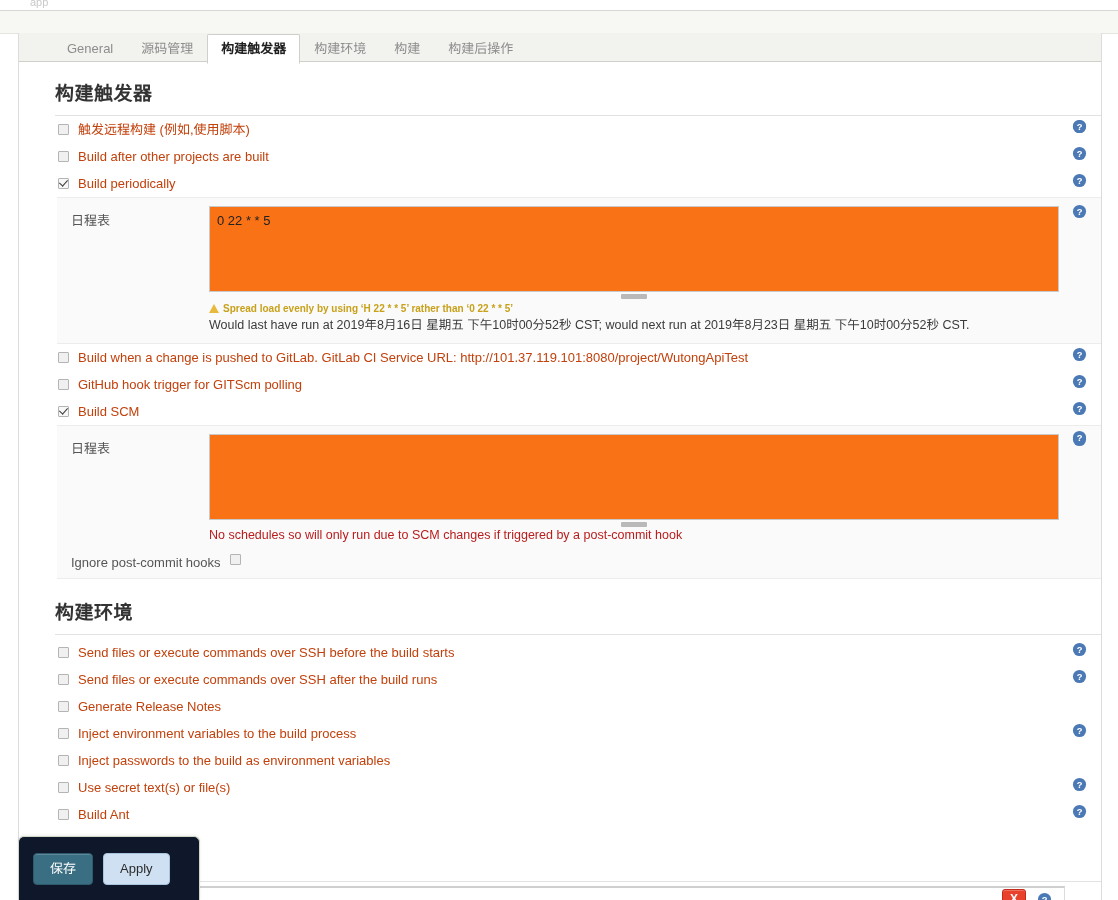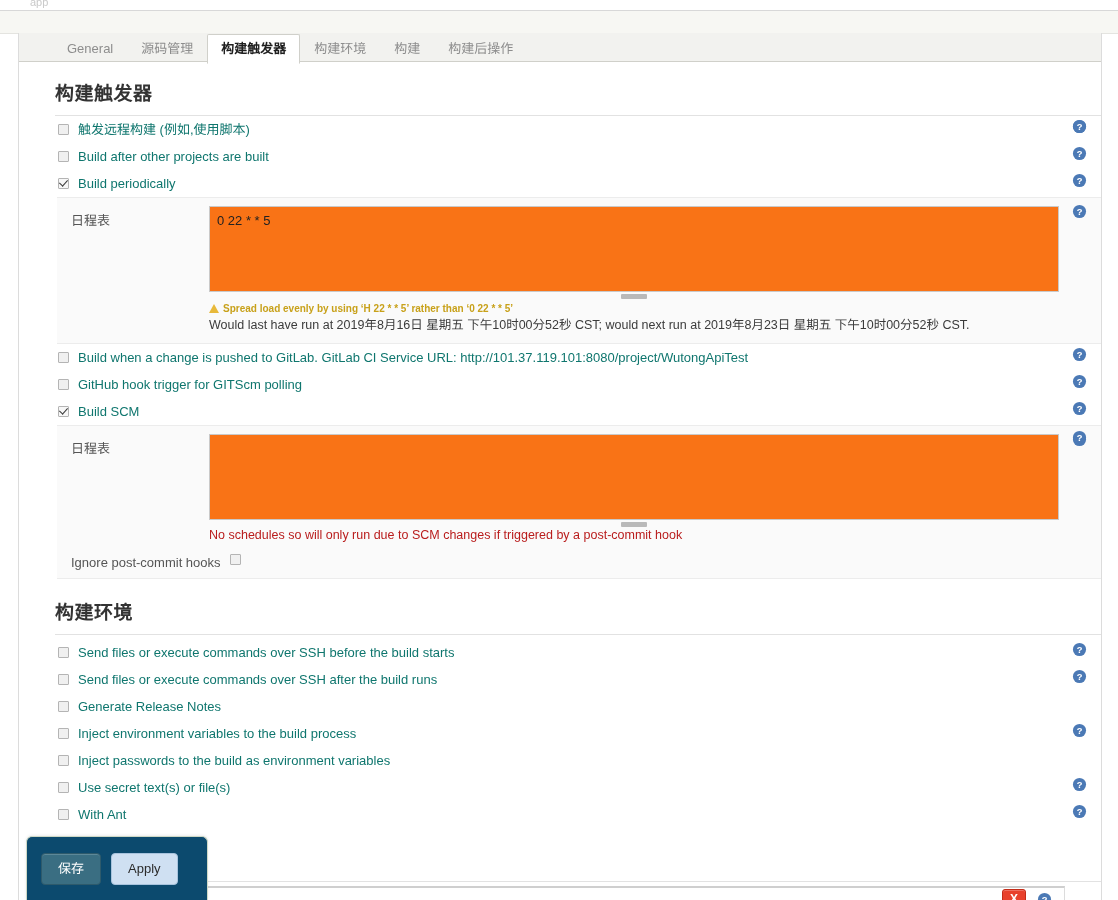--- a/index.html
+++ b/index.html
@@ -142,21 +142,21 @@
     left: 2px;
     top: -1px;
     width: 4px;
     height: 7px;
     border: solid #3a3a3a;
     border-width: 0 1.6px 1.6px 0;
     transform: rotate(42deg);
   }
   .cb-label {
     font-size: 13px;
-    color: #0f766e;
+    color: #c2410c;
     line-height: 15px;
     cursor: pointer;
   }
 
   
   .setting {
     position: relative;
     background: #fafafa;
     border-top: 1px solid #ececec;
     border-bottom: 1px solid #ececec;
@@ -296,31 +296,30 @@
     box-shadow: inset 0 1px 0 rgba(255,255,255,0.25);
   }
 
   
   .save-bar {
     position: absolute;
     left: 18px;
     bottom: 0;
     width: 182px;
     height: 64px;
-    background: #0c4a6e;
+    background: #0f172a;
     border: 1px solid #cfd9c6;
     border-bottom: none;
     border-radius: 6px 6px 0 0;
     box-shadow: 0 -1px 3px rgba(0,0,0,0.07);
     z-index: 40;
     display: flex;
     align-items: center;
     padding-left: 14px;
     box-sizing: border-box;
-    margin-left: 8px;
   }
   .btn {
     font-family: "Liberation Sans", "DejaVu Sans", sans-serif;
     font-size: 13px;
     border-radius: 4px;
     cursor: pointer;
     padding: 7px 16px;
     line-height: 16px;
   }
   .btn-save {
@@ -564,21 +563,21 @@
           <svg viewBox="0 0 16 16" width="15" height="15">
               <circle cx="8" cy="8" r="7" fill="#4b79b5"></circle>
               <text x="8" y="11.5" font-size="10" font-family="Liberation Sans, sans-serif" font-weight="bold" fill="#ffffff" text-anchor="middle">?</text>
             </svg>
         </div>
       </div>
 
       <div class="row-inner">
         <div class="cb-row">
           <div class="cb"></div>
-          <div class="cb-label">With Ant</div>
+          <div class="cb-label">Build Ant</div>
         </div>
         <div class="help" style="top:3px;">
           <svg viewBox="0 0 16 16" width="15" height="15">
               <circle cx="8" cy="8" r="7" fill="#4b79b5"></circle>
               <text x="8" y="11.5" font-size="10" font-family="Liberation Sans, sans-serif" font-weight="bold" fill="#ffffff" text-anchor="middle">?</text>
             </svg>
         </div>
       </div>
 
     </div>

